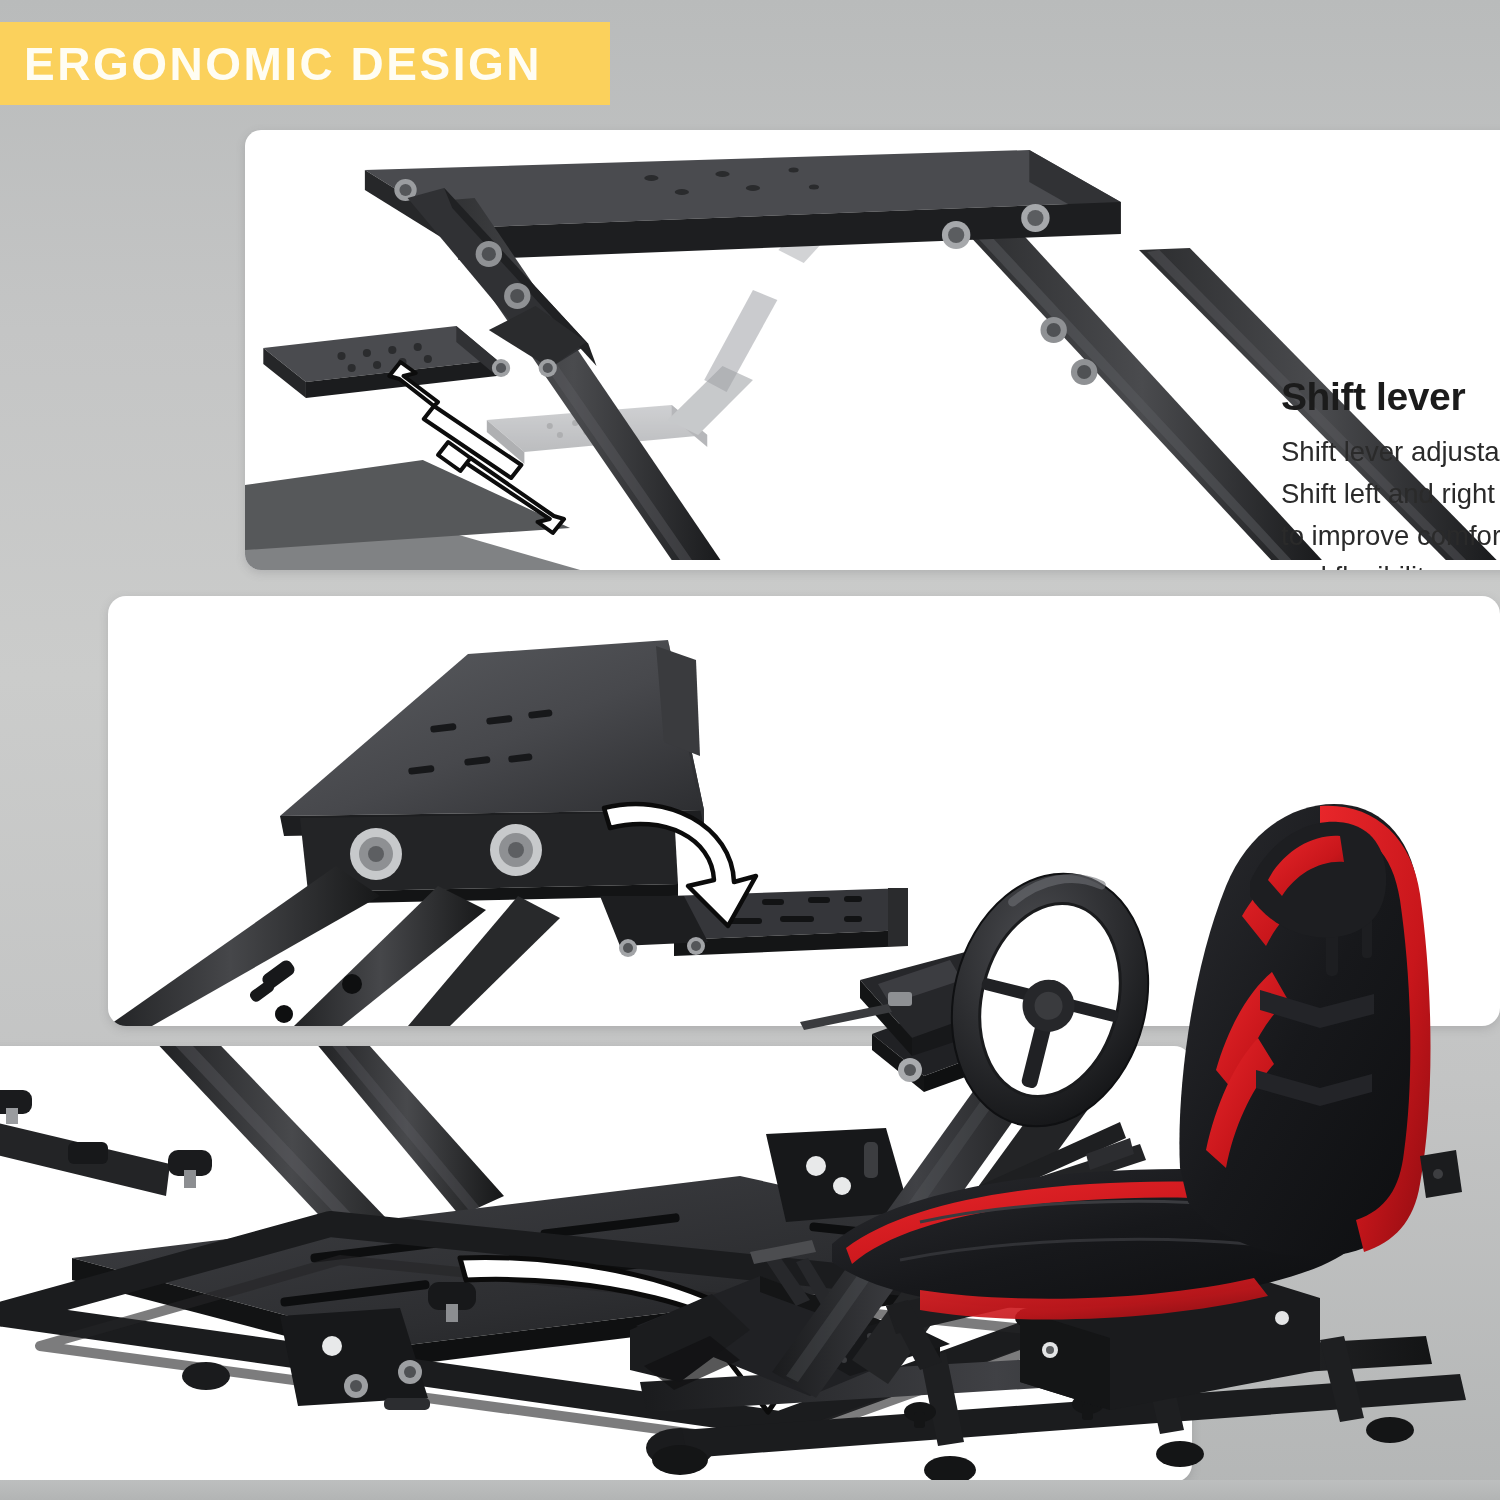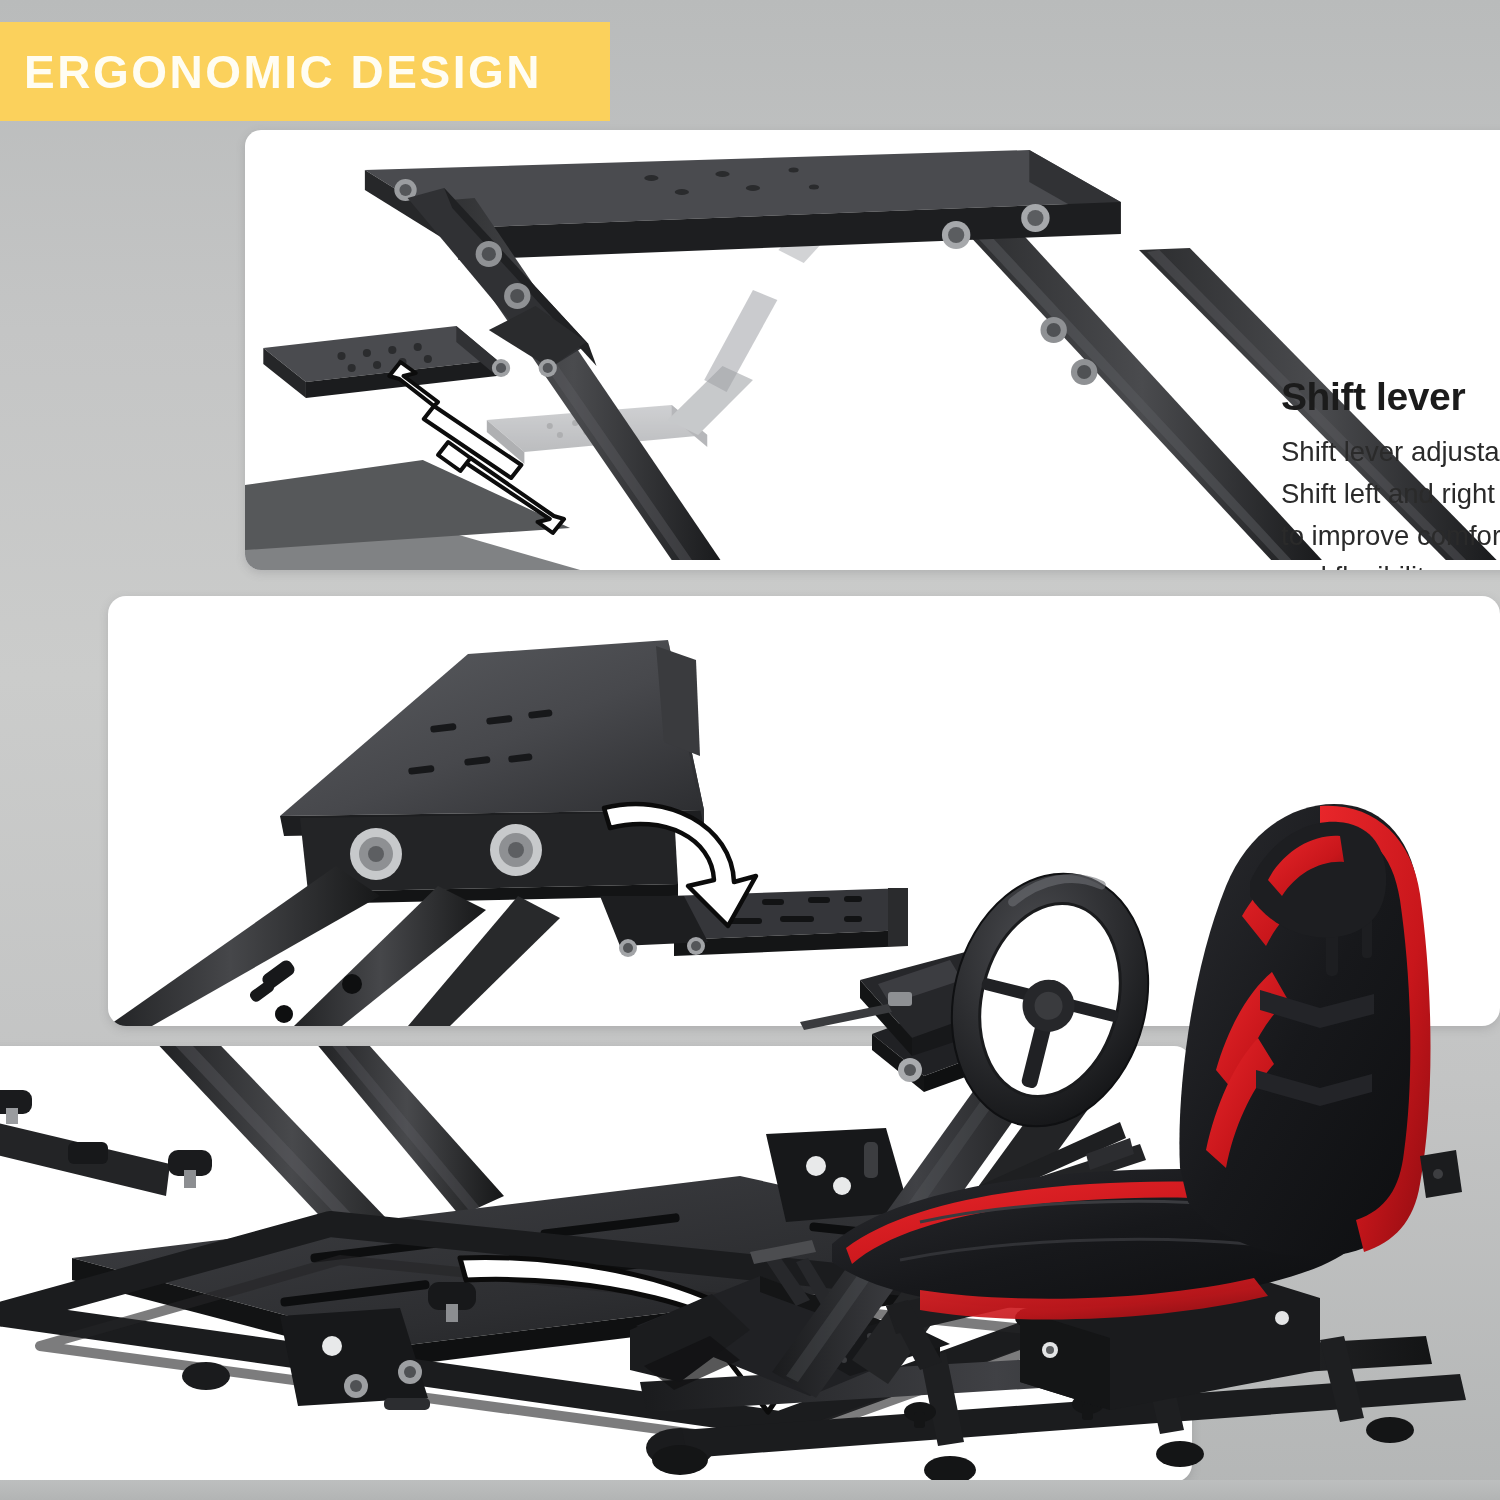--- a/index.html
+++ b/index.html
@@ -6,21 +6,21 @@
   html,body { width:1500px; height:1500px; }
   body {
     font-family:"Liberation Sans", sans-serif;
     background:
       linear-gradient(180deg, #b9bbbb 0%, #c4c5c5 22%, #cbcccb 45%, #c3c4c4 72%, #b4b6b6 100%);
     position:relative; overflow:hidden;
   }
 
   
   #banner {
-    position:absolute; left:0; top:22px; width:610px; height:99px;
+    position:absolute; left:0; top:22px; width:610px; height:83px;
     background:#fbd15c;
     display:flex; align-items:center;
   }
   #banner .btxt {
     color:#fffdf2; font-size:46px; font-weight:700; letter-spacing:2.5px;
     padding-left:24px; line-height:1; white-space:nowrap;
   }
 
   
   .panel {

